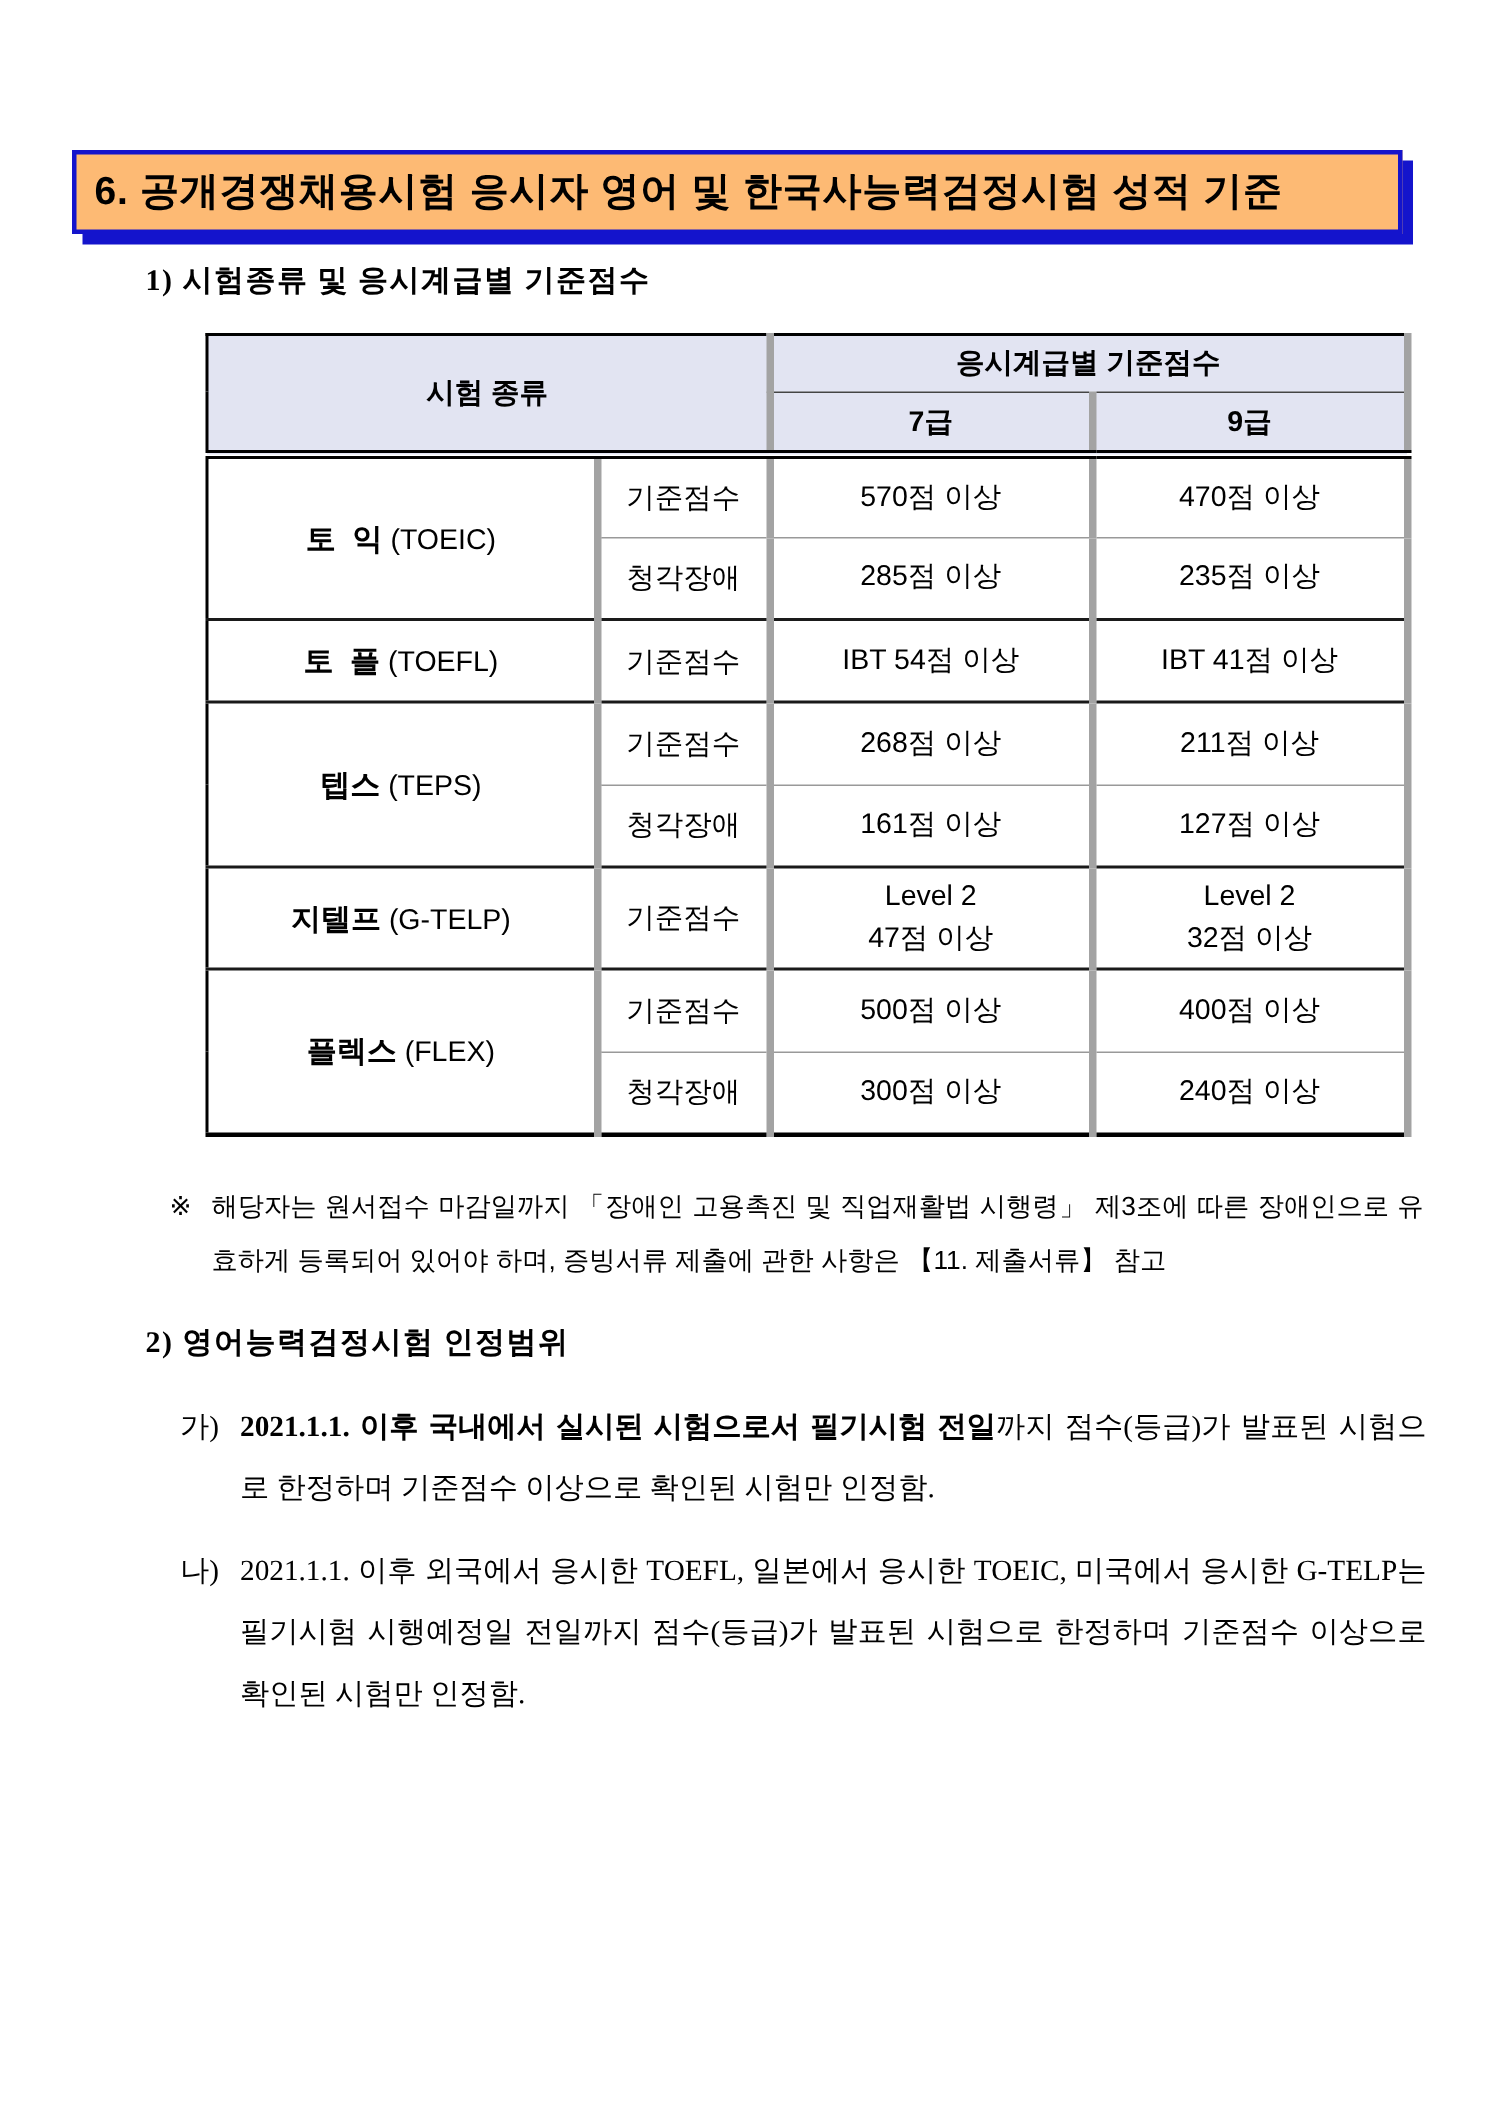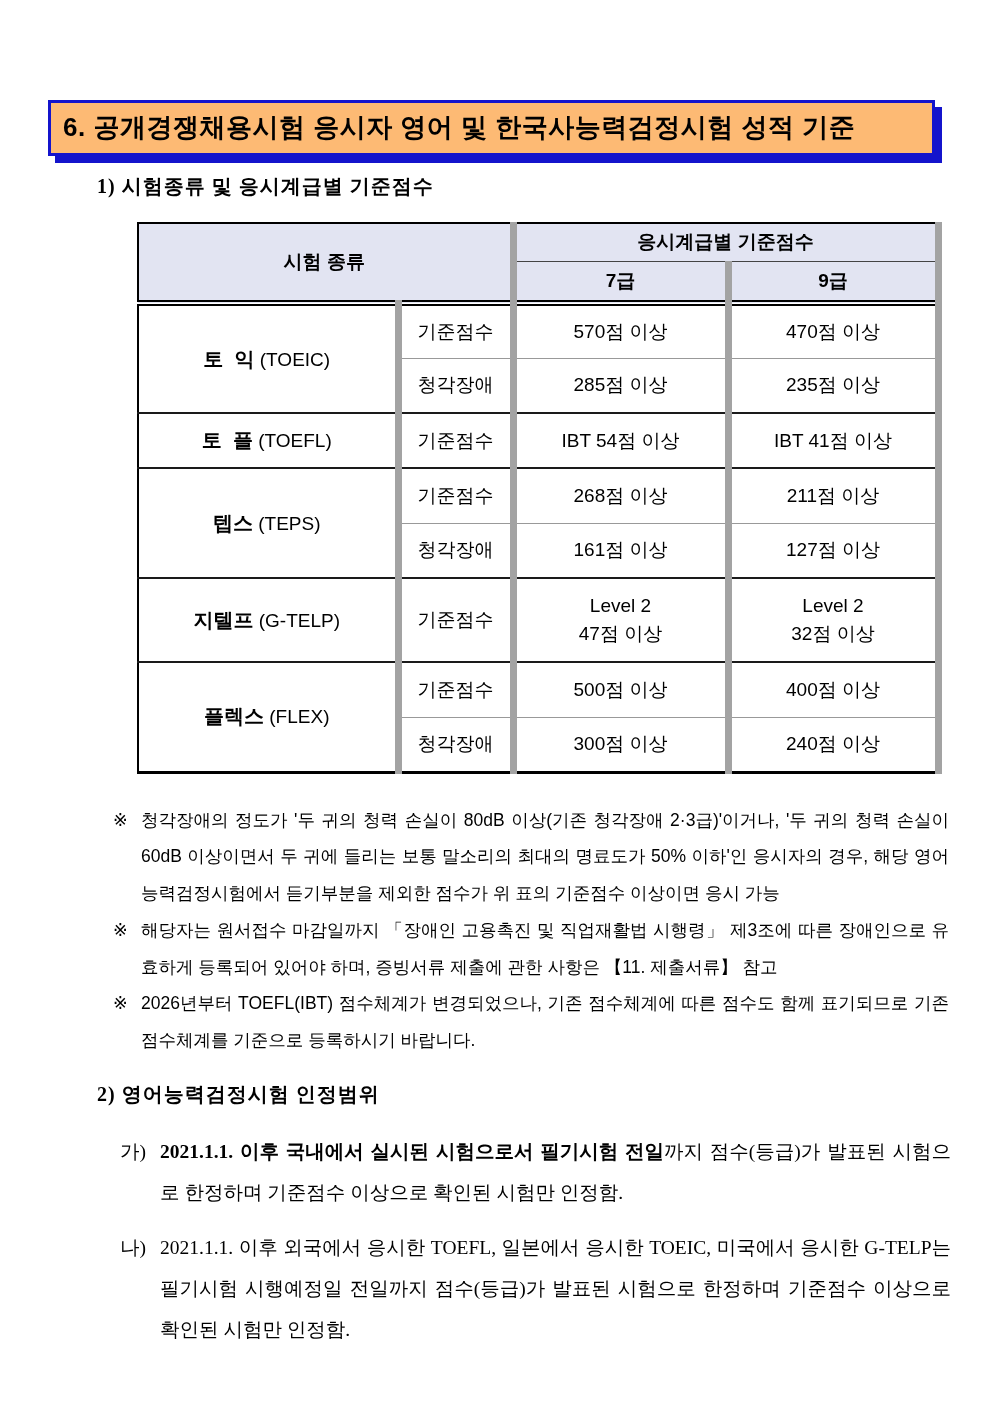--- a/index.html
+++ b/index.html
@@ -46,31 +46,31 @@
   .table-wrap { margin: 22px 0 0 137px; }
   table.score {
     border-collapse: collapse;
     table-layout: fixed;
     width: 800px;
     border: 2px solid #000;
     border-bottom-width: 3px;
   }
   .score th, .score td {
     border-left: 1px solid #666;
-    border-right: 7px solid #a3a3a3;
+    border-right: 5px solid #a3a3a3;
     text-align: center;
     vertical-align: middle;
     font-size: 19px;
     padding: 2px 4px;
   }
   .score thead th { background: #e2e4f2; font-weight: bold; }
   .score tr.r1 { height: 38px; }
   .score tr.r2 { height: 42px; }
   .score tbody tr { height: 55px; }
-  .score tbody tr.tall { height: 84px; }
+  .score tbody tr.tall { height: 68px; }
   .th-test { border-bottom: 6px double #000; }
   .th-grade-span { border-bottom: 1.5px solid #444; }
   .score tr.r2 th { border-bottom: 6px double #000; }
   .score tbody tr.grp td { border-top: 2px solid #1a1a1a; }
   .score tbody tr.sub td { border-top: 1px solid #999; }
   .name-ko { font-weight: bold; font-size: 20px; white-space: pre; text-align: center; }
   .name-en { font-weight: normal; font-size: 19px; }
   .cell-val { white-space: pre-line; line-height: 1.45; }
 
   
@@ -193,27 +193,21 @@
           <td>청각장애</td>
           <td class="cell-val">300점 이상</td>
           <td class="cell-val">240점 이상</td>
         </tr>
       </tbody>
     </table>
   </div>
 
   <div class="notes">
     <div class="note">
-      <span class="marker">※</span><span>청각장애의 정도가 '두 귀의 청력 손실이 80dB 이상(기존 청각장애 2·3급)'이거나, '두 귀의 청력 손실이 60dB 이상이면서 두 귀에 들리는 보통 말소리의 최대의 명료도가 50% 이하'인 응시자의 경우, 해당 영어능력검정시험에서 듣기부분을 제외한 점수가 위 표의 기준점수 이상이면 응시 가능</span>
-    </div>
-    <div class="note">
       <span class="marker">※</span><span>해당자는 원서접수 마감일까지 「장애인 고용촉진 및 직업재활법 시행령」 제3조에 따른 장애인으로 유효하게 등록되어 있어야 하며, 증빙서류 제출에 관한 사항은 【11. 제출서류】 참고</span>
-    </div>
-    <div class="note">
-      <span class="marker">※</span><span>2026년부터 TOEFL(IBT) 점수체계가 변경되었으나, 기존 점수체계에 따른 점수도 함께 표기되므로 기존 점수체계를 기준으로 등록하시기 바랍니다.</span>
     </div>
   </div>
 
   <div class="h-num h-sub2">2) 영어능력검정시험 인정범위</div>
 
   <div class="scope">
     <div class="scope-item">
       <span class="marker">가)</span><span class="lead">2021.1.1. 이후 국내에서 실시된 시험으로서 필기시험 전일</span><span>까지 점수(등급)가 발표된 시험으로 한정하며 기준점수 이상으로 확인된 시험만 인정함.</span>
     </div>
     <div class="scope-item">

